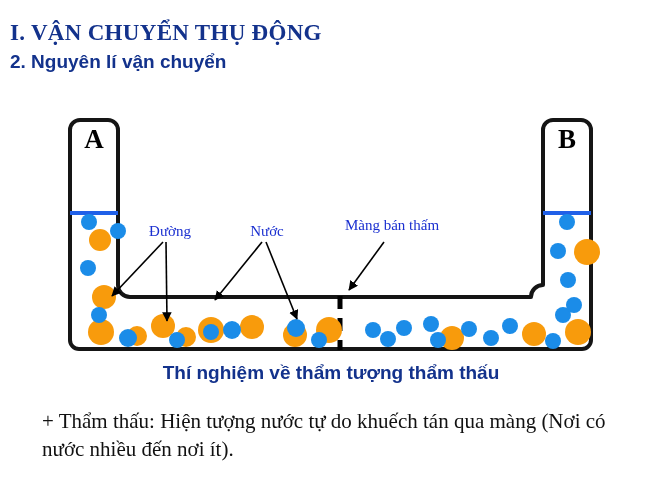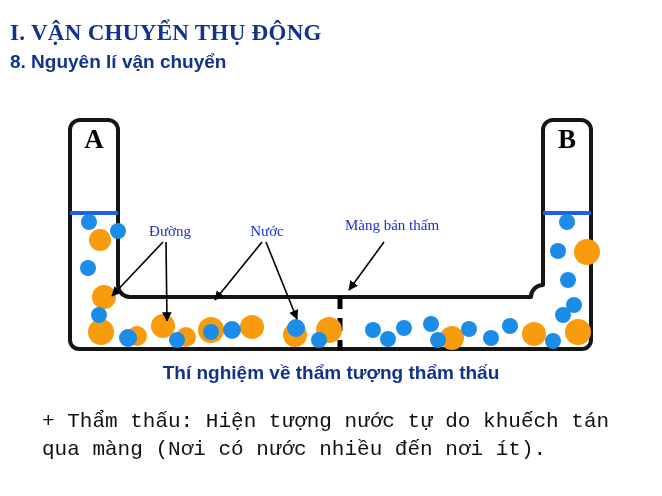--- a/index.html
+++ b/index.html
@@ -58,21 +58,21 @@
     font-family: "Liberation Sans", "DejaVu Sans", sans-serif;
     font-size: 19px;
     font-weight: bold;
     color: #13328c;
   }
   .body-text {
     position: absolute;
     left: 42px;
     top: 408px;
     width: 600px;
-    font-family: Liberation Mono, monospace;
+    font-family: Liberation Serif, serif;
     font-size: 21px;
     line-height: 1.32;
     color: #111111;
   }
   .lbl {
     font-family: "Liberation Serif", "DejaVu Serif", serif;
     font-size: 15px;
     fill: #1a2fd0;
   }
   .tube-letter {
@@ -81,21 +81,21 @@
     font-weight: bold;
     fill: #000000;
   }
 </style>
 </head>
 <body>
 
 <div id="slide">
 
   <div class="heading-1">I. VẬN CHUYỂN THỤ ĐỘNG</div>
-  <div class="heading-2">8. Nguyên lí vận chuyển</div>
+  <div class="heading-2">2. Nguyên lí vận chuyển</div>
 
   <svg id="diagram" viewBox="0 0 662 270">
 
     <path d="M 70 30
              A 10 10 0 0 1 80 20
              L 108 20
              A 10 10 0 0 1 118 30
              L 118 185
              A 12 12 0 0 0 130 197
              L 531 197

